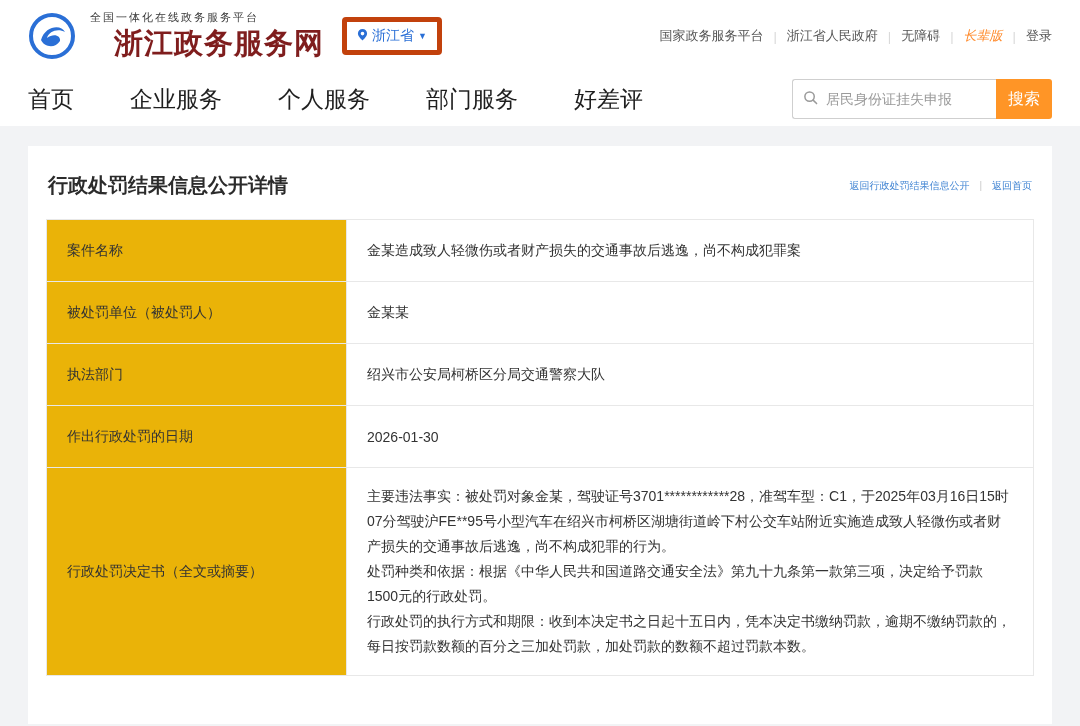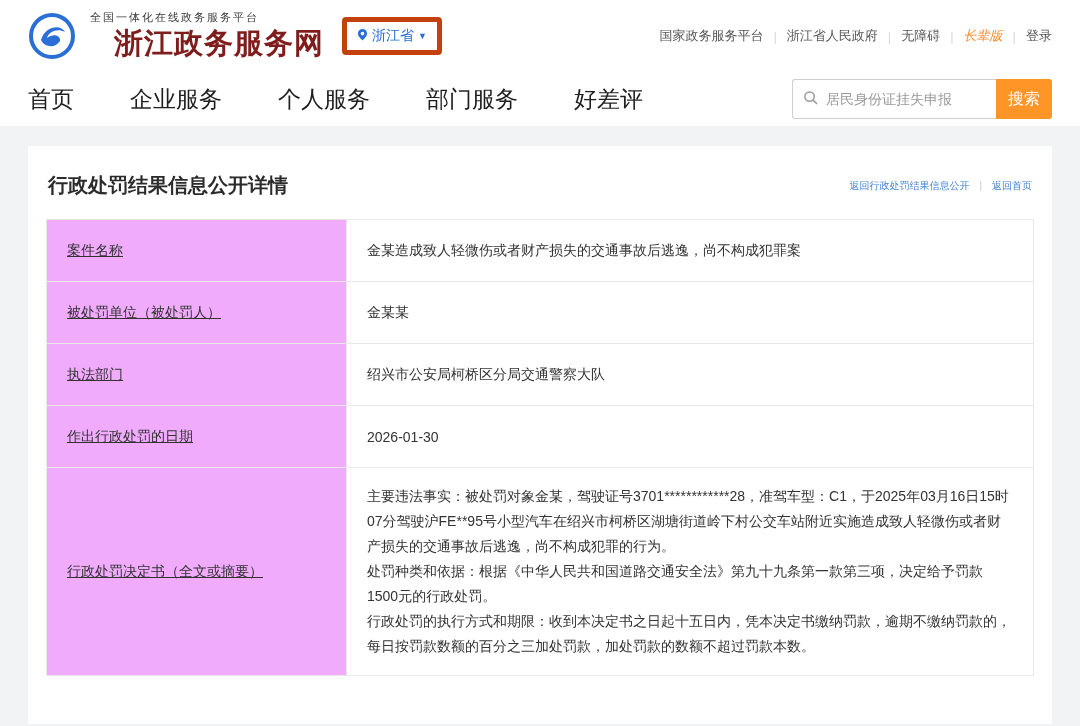--- a/index.html
+++ b/index.html
@@ -79,21 +79,21 @@
   .back-links .sep { color: #c9c9c9; margin: 0 10px; }
 
   table.detail { width: 100%; border-collapse: collapse; }
   table.detail td {
     border: 1px solid #e8e8e8;
     font-size: 14px; color: #333;
     padding: 0 20px;
     height: 62px;
     vertical-align: middle;
   }
-  table.detail td.label { width: 300px; background: #f0abfc; text-decoration: underline; }
+  table.detail td.label { width: 300px; background: #eab308; }
   table.detail tr.tall td { height: auto; padding-top: 16px; padding-bottom: 16px; }
   table.detail td.multiline { white-space: pre-line; line-height: 25px; }
 </style>
 </head>
 <body>
 
 <header class="topbar">
   <div class="topbar-left">
     <div class="brand">
       <span class="logo">

